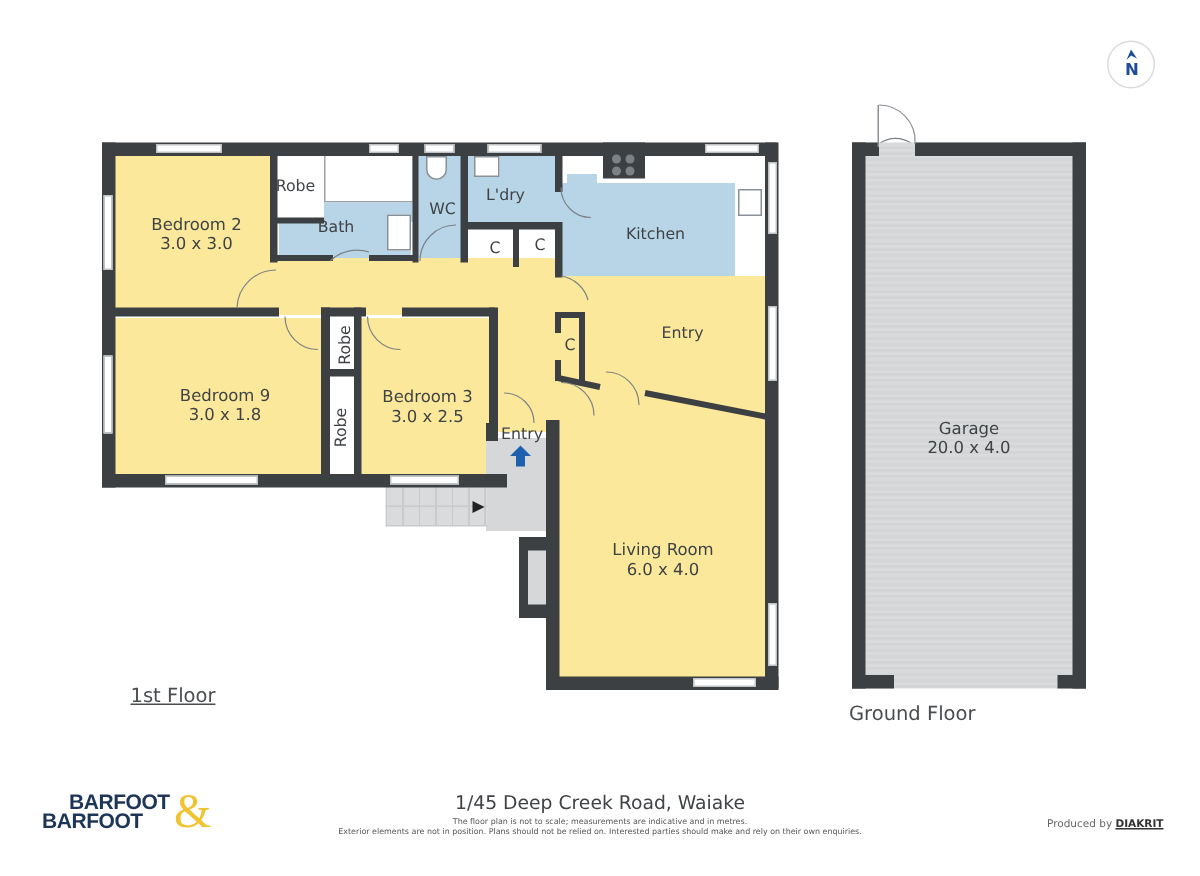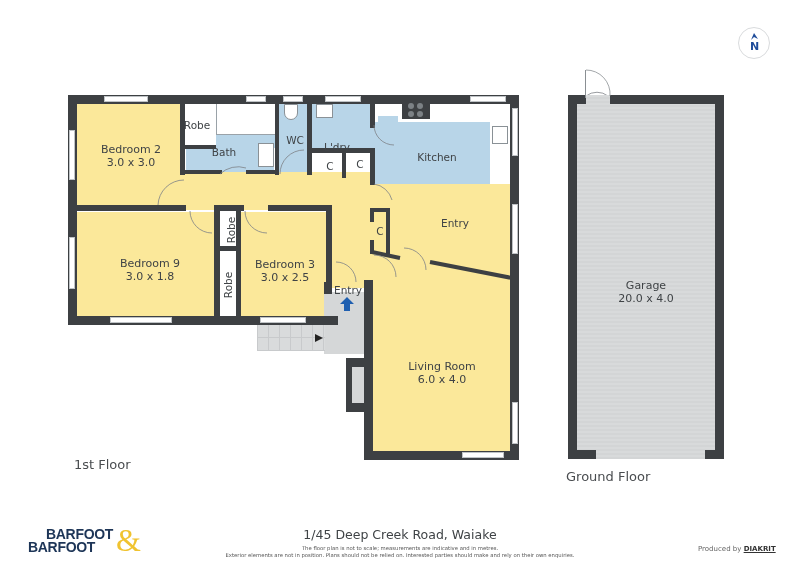--- a/index.html
+++ b/index.html
@@ -148,21 +148,21 @@
     </g>
   </svg>
 
   <div class="lbl" style="left:131px;top:156px;">
       <div>Bedroom 2</div>
       <div>3.0 x 3.0</div>
     </div>
   <div class="lbl small" style="left:197px;top:125px;">Robe</div>
   <div class="lbl small" style="left:224px;top:152px;">Bath</div>
   <div class="lbl small" style="left:295px;top:140px;">WC</div>
-  <div class="lbl small" style="left:337px;top:147px;">L'dry</div>
+  <div class="lbl small" style="left:337px;top:131px;">L'dry</div>
   <div class="lbl small" style="left:330px;top:166px;">C</div>
   <div class="lbl small" style="left:360px;top:164px;">C</div>
   <div class="lbl small" style="left:437px;top:157px;">Kitchen</div>
   <div class="lbl small" style="left:455px;top:223px;">Entry</div>
   <div class="lbl small" style="left:380px;top:231px;">C</div>
   <div class="lbl small" style="left:348px;top:258px;margin-top:32px;">Entry</div>
   <div class="lbl" style="left:150px;top:270px;">
       <div>Bedroom 9</div>
       <div>3.0 x 1.8</div>
     </div>
@@ -170,21 +170,21 @@
   <div class="lbl small vert" style="left:228px;top:285px;">Robe</div>
   <div class="lbl" style="left:285px;top:271px;">
       <div>Bedroom 3</div>
       <div>3.0 x 2.5</div>
     </div>
   <div class="lbl" style="left:442px;top:373px;">
       <div>Living Room</div>
       <div>6.0 x 4.0</div>
     </div>
 
-  <div class="floor-label" style="left:74px;top:457px;">1st Floor</div>
+  <div class="floor-label" style="left:87px;top:457px;text-decoration:underline;">1st Floor</div>
 </div>
 
 <div>
   <div class="abs" style="left:568px;top:95px;width:156px;height:364px;background:repeating-linear-gradient(0deg,#d3d5d6 0 2px,#d8dadb 2px 4px);"></div>
   <div class="wall" style="left:568px;top:95px;width:18px;height:9px;"></div>
   <div class="wall" style="left:610px;top:95px;width:114px;height:9px;"></div>
   <div class="wall" style="left:568px;top:95px;width:9px;height:364px;"></div>
   <div class="wall" style="left:715px;top:95px;width:9px;height:364px;"></div>
   <div class="wall" style="left:568px;top:450px;width:28px;height:9px;"></div>
   <div class="wall" style="left:705px;top:450px;width:19px;height:9px;"></div>

